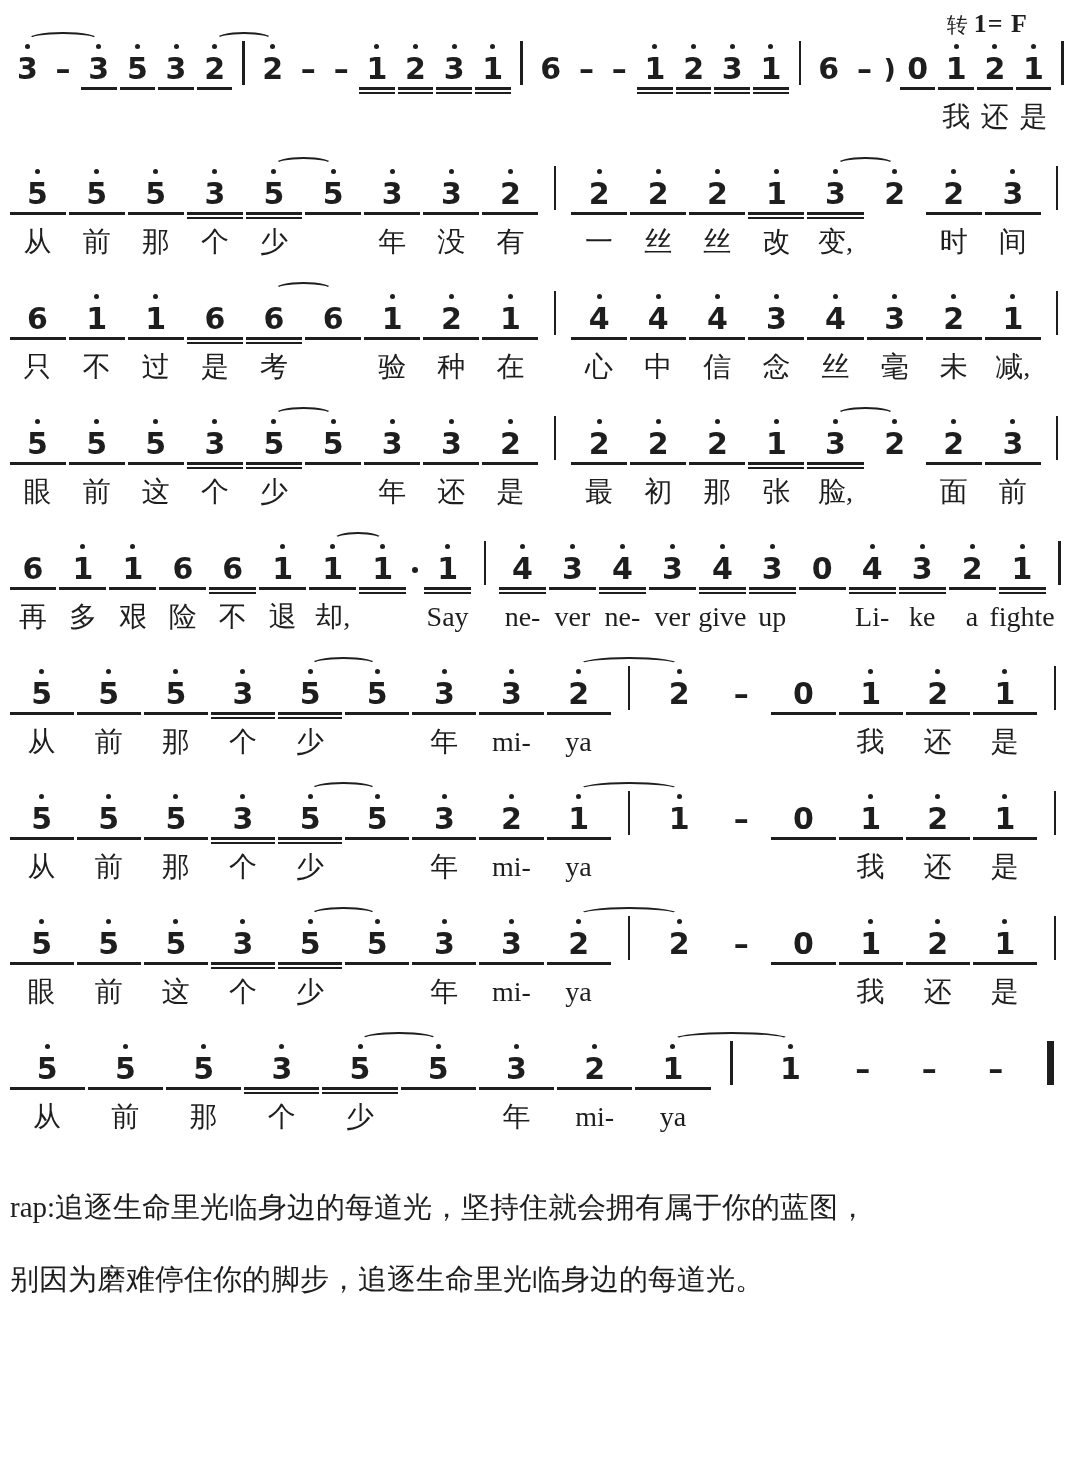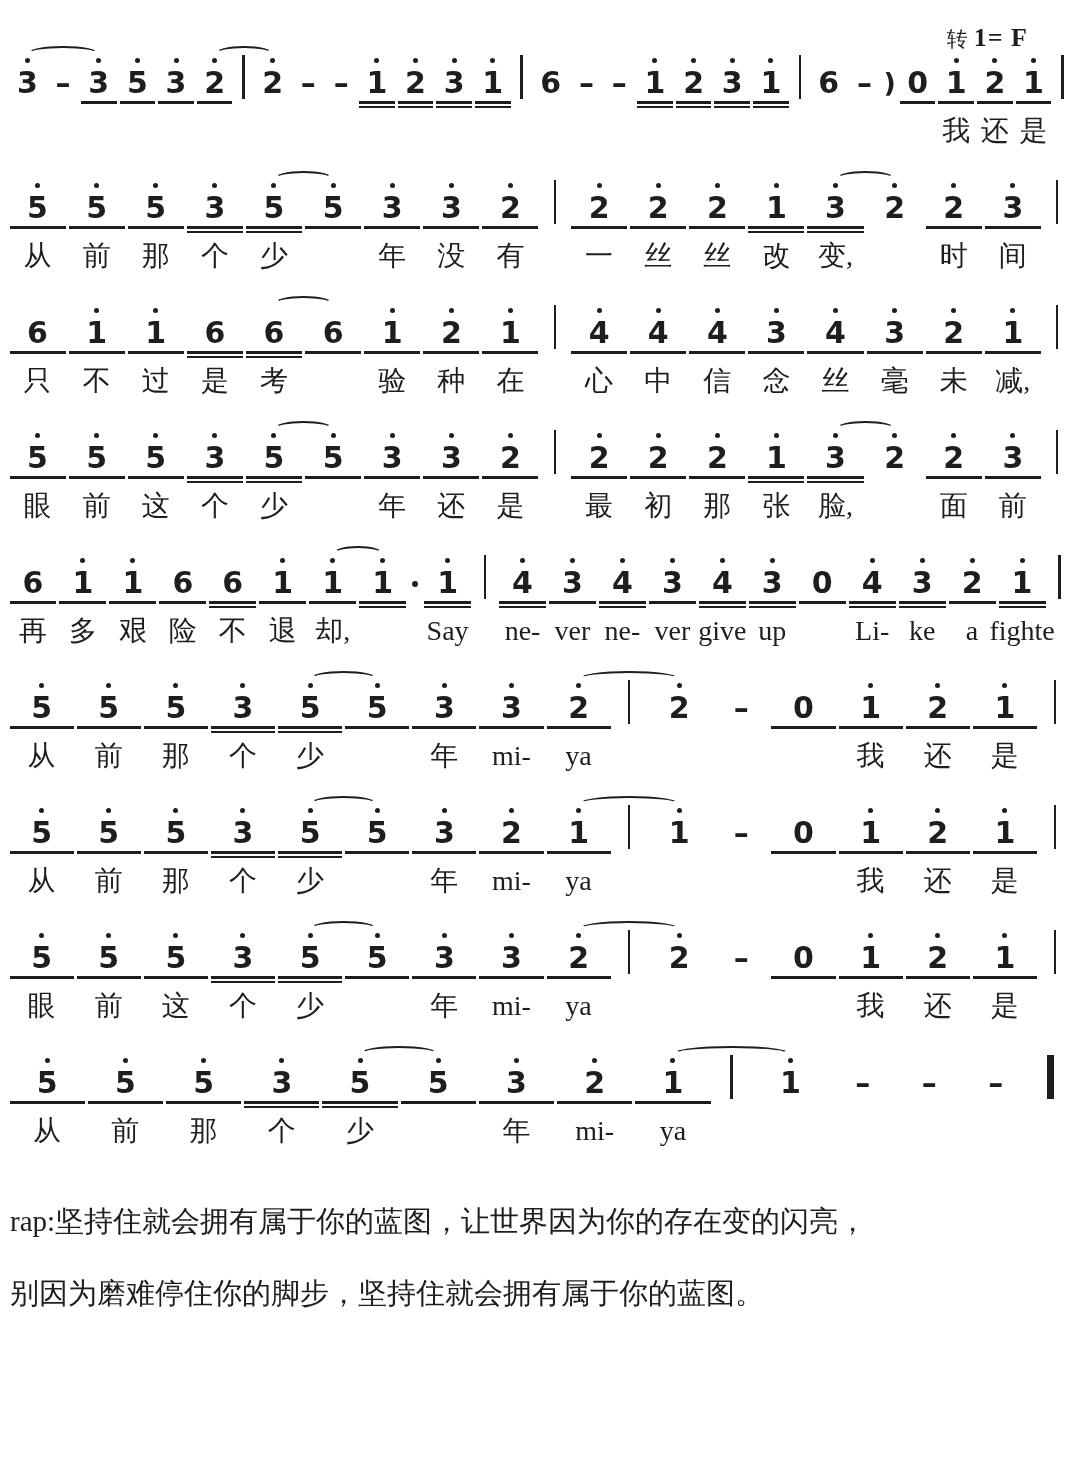--- a/index.html
+++ b/index.html
@@ -1,19 +1,19 @@
 <!DOCTYPE html>
 <html><head>
 <meta charset="utf-8">
 <style>
   :root{ --ink:#1e1e1e; --paper:#ffffff; }
   *{ box-sizing:border-box; }
   body{ margin:0; width:1080px; height:1470px; background:var(--paper); color:var(--ink);
         font-family:"Liberation Sans", sans-serif; overflow:hidden; }
-  .sheet{ padding-top:20px; }
+  .sheet{ padding-top:6px; }
 
   
   .keysig{ height:36px; line-height:36px; text-align:right; padding-right:52px; }
   .kprefix{ font-size:21px; font-family:"Liberation Serif", serif; margin-right:6px; }
   .kval{ font-size:26px; font-weight:700; font-family:"Liberation Serif", serif; letter-spacing:1px; }
 
   
   .system{ display:flex; margin:0 8px 31px 8px; }
   .tok{ position:relative; flex:1 1 0; min-width:0; display:flex; flex-direction:column; align-items:center; }
   .dz{ height:9px; display:flex; align-items:center; justify-content:center; }
@@ -2051,16 +2051,16 @@
           <div class="gz">
             <div class="bar final"></div>
           </div>
           <div class="uz"></div>
           <div class="lz"></div>
         </div>
       </div>
     </div>
 
   <div class="rap">
-    <div class="rap-line">rap:坚持住就会拥有属于你的蓝图，让世界因为你的存在变的闪亮，</div>
-    <div class="rap-line">别因为磨难停住你的脚步，坚持住就会拥有属于你的蓝图。</div>
+    <div class="rap-line">rap:追逐生命里光临身边的每道光，坚持住就会拥有属于你的蓝图，</div>
+    <div class="rap-line">别因为磨难停住你的脚步，追逐生命里光临身边的每道光。</div>
   </div>
 </div>
 
 </body></html>

